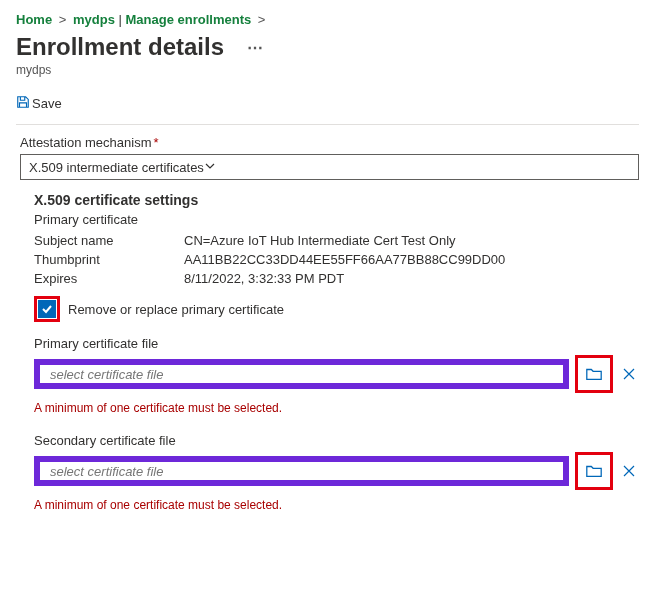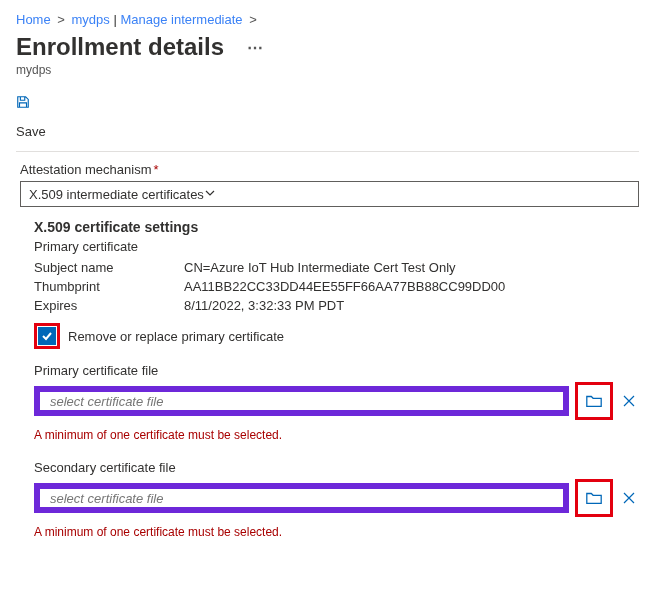--- a/index.html
+++ b/index.html
@@ -5,30 +5,30 @@
   * { box-sizing: border-box; }
   body {
     margin: 0;
     padding: 12px 16px 24px 16px;
     font-family: "Segoe UI", Arial, sans-serif;
     font-size: 13px;
     color: #323130;
     width: 655px;
     background: #fff;
   }
-  a { color: #3b82f6; text-decoration: none; cursor: pointer; }
+  a { color: #15803d; text-decoration: none; cursor: pointer; font-weight: bold; }
 
   .breadcrumb { font-size: 13px; margin-bottom: 4px; }
   .breadcrumb .sep { color: #555; margin: 0 3px; }
 
   h1.title { font-size: 24px; font-weight: 600; margin: 6px 0 0 0; display:flex; align-items:center; gap:23px;}
   .title-ellipsis { color:#555; font-size:16px; letter-spacing:1px; }
   .subtitle { font-size: 12px; color: #555; margin: 2px 0 14px 0; }
 
-  .toolbar { display:flex; gap:12px; padding:4px 0 8px 0;flex-direction:column; }
+  .toolbar { display:flex; align-items:center; gap:2px; padding:4px 0 8px 0; }
   .save-icon svg { width:14px; height:14px; }
   .save-label { font-size:13px; }
 
   .divider { border-top:1px solid #e1dfdd; margin: 4px 0 10px 0; }
 
   .section { padding-left: 4px; }
   .field-label { font-size: 13px; margin-bottom: 4px; }
   .req { color: #a80000; margin-left:2px; }
 
   .dropdown {
@@ -83,21 +83,21 @@
   .file-label { font-size:13px; margin-top: 6px; }
 </style>
 </head>
 <body>
 
 <div class="breadcrumb">
   <a>Home</a>
   <span class="sep">&gt;</span>
   <a>mydps</a>
   <span> | </span>
-  <a>Manage intermediate</a>
+  <a>Manage enrollments</a>
   <span class="sep">&gt;</span>
 </div>
 
 <h1 class="title">
   <span>Enrollment details</span>
   <span class="title-ellipsis">⋯</span>
 </h1>
 <div class="subtitle">mydps</div>
 
 <div class="toolbar">

